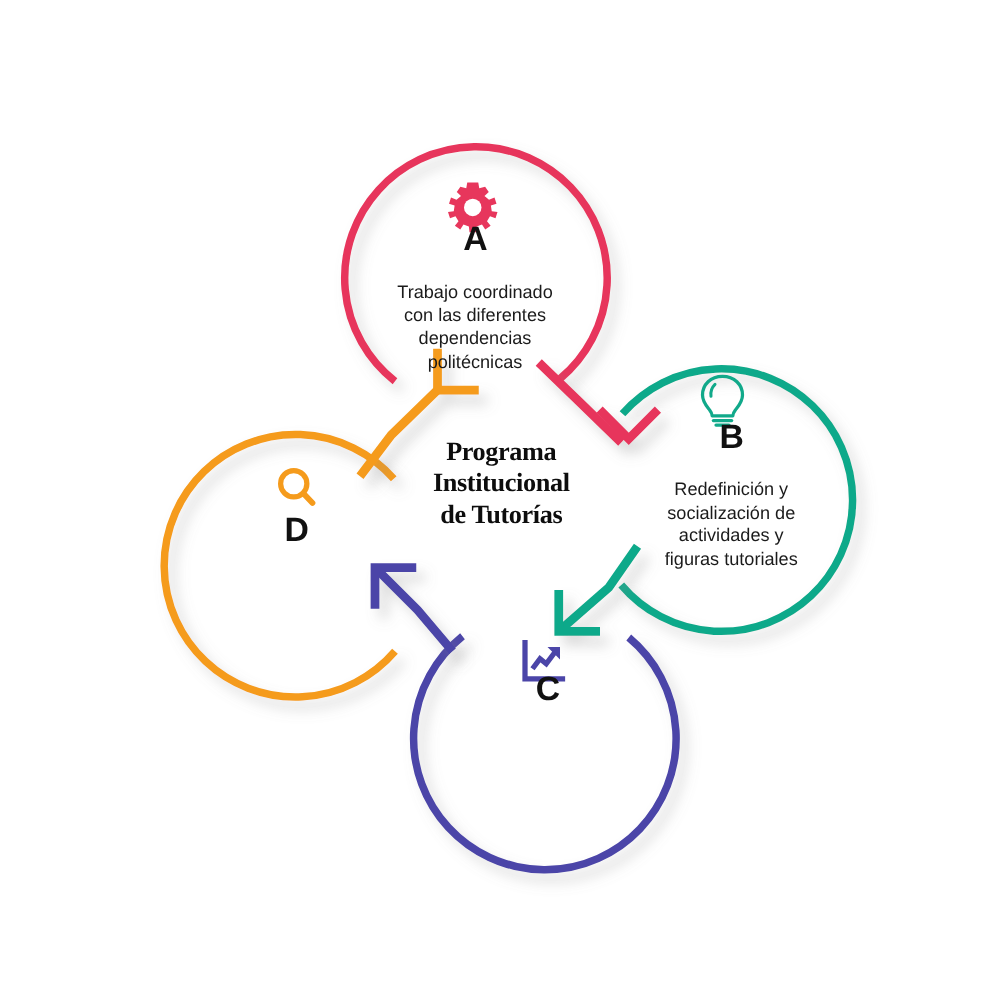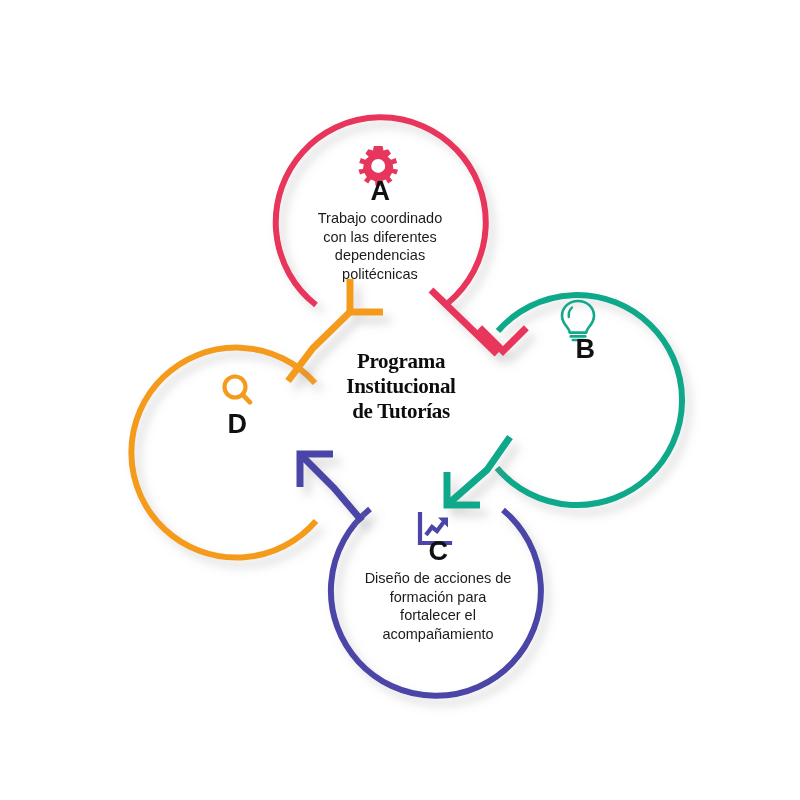--- a/index.html
+++ b/index.html
@@ -40,21 +40,21 @@
     font-size: 27px;
     color: #111111;
     line-height: 1;
     letter-spacing: -0.5px;
   }
   .node-desc {
     font-family: "Liberation Sans", sans-serif;
     font-size: 14.5px;
     color: #1b1b1b;
     line-height: 1.28;
-    margin-top: 4px;
+    margin-top: 20px;
     white-space: pre-line;
   }
   #center-title {
     position: absolute;
     left: 311px;
     top: 349px;
     width: 180px;
     text-align: center;
     font-family: Liberation Serif, serif;
     font-weight: bold;
@@ -167,27 +167,27 @@
   <div class="node-text" id="node-a-text">
     <div class="node-letter">A</div>
     <div class="node-desc">Trabajo coordinado
 con las diferentes
 dependencias
 politécnicas</div>
   </div>
 
   <div class="node-text" id="node-b-text">
     <div class="node-letter">B</div>
+    <div class="node-desc">Redefinición y
+socialización de
+actividades y
+figuras tutoriales</div>
   </div>
 
   <div class="node-text" id="node-c-text">
     <div class="node-letter">C</div>
-    <div class="node-desc">Diseño de acciones de
-formación para
-fortalecer el
-acompañamiento</div>
   </div>
 
   <div class="node-text" id="node-d-text">
     <div class="node-letter">D</div>
   </div>
 
 </div>
 
 </body></html>

